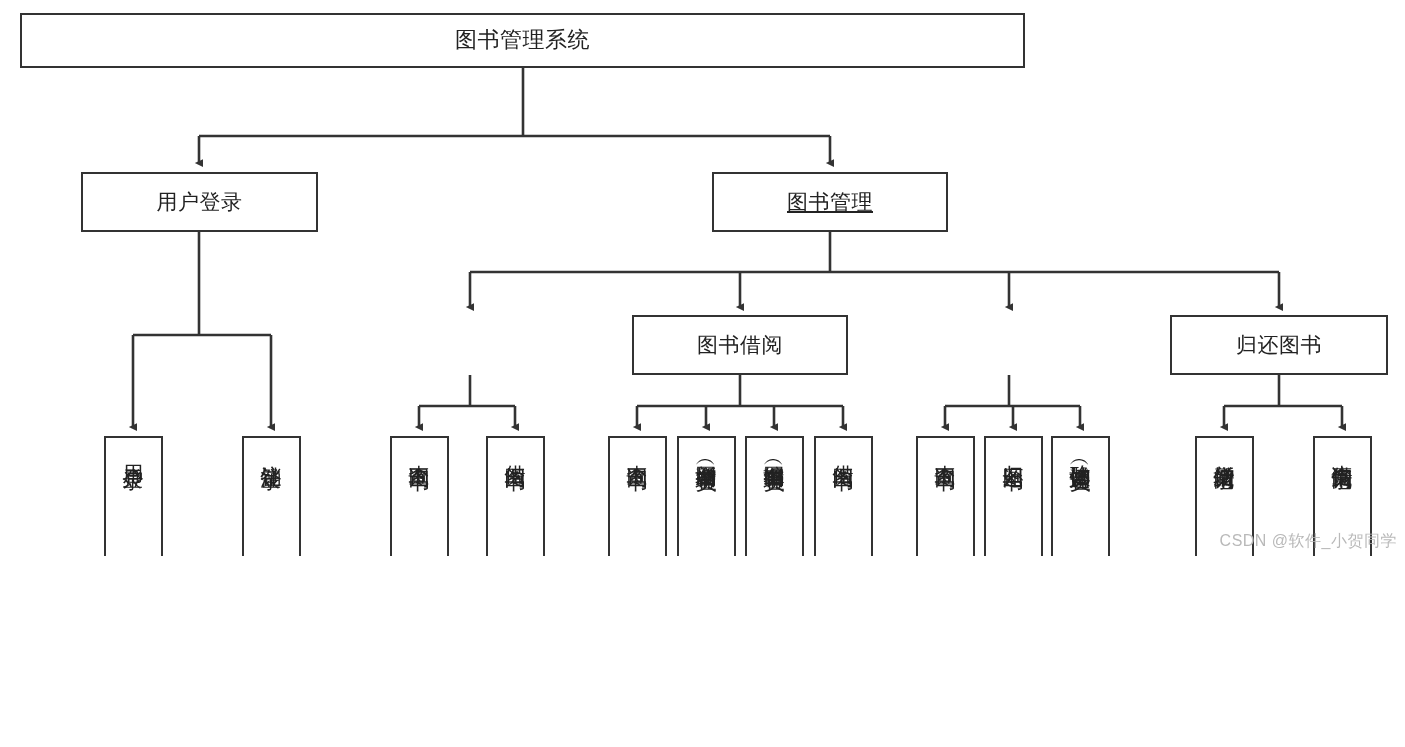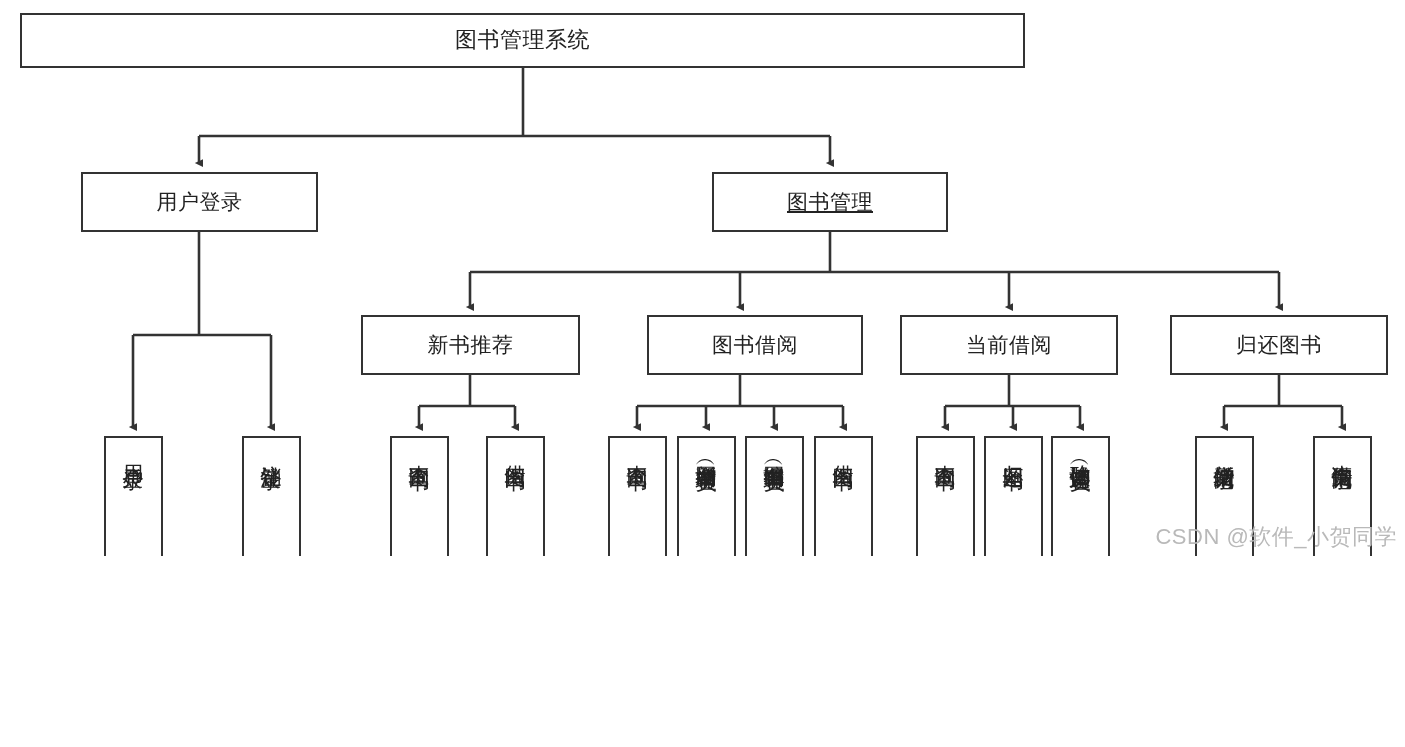--- a/index.html
+++ b/index.html
@@ -66,21 +66,21 @@
     white-space: nowrap;
     height: auto;
   }
   .node.vertical.tall-label .node-label {
     letter-spacing: 1px;
   }
   #watermark {
     position: absolute;
     right: 8px;
     bottom: 4px;
-    font-size: 22px;
+    font-size: 16px;
     color: #b9b9b9;
     letter-spacing: 0.5px;
     white-space: nowrap;
     user-select: none;
   }
 </style>
 </head>
 <body>
 
 <div id="diagram-root">
@@ -142,28 +142,22 @@
     <span class="node-label">图书管理系统</span>
   </div>
 
   <div class="node horizontal" style="left:81px; top:172px; width:237px; height:60px;">
     <span class="node-label">用户登录</span>
   </div>
   <div class="node horizontal" style="left:712px; top:172px; width:236px; height:60px;text-decoration:underline;">
     <span class="node-label">图书管理</span>
   </div>
 
-  <div class="node horizontal" style="left:361px; top:315px; width:219px; height:60px;">
-    <span class="node-label">新书推荐</span>
-  </div>
-  <div class="node horizontal" style="left:647px; top:315px; width:216px; height:60px;">
+  <div class="node horizontal" style="left:632px; top:315px; width:216px; height:60px;">
     <span class="node-label">图书借阅</span>
-  </div>
-  <div class="node horizontal" style="left:900px; top:315px; width:218px; height:60px;">
-    <span class="node-label">当前借阅</span>
   </div>
   <div class="node horizontal" style="left:1170px; top:315px; width:218px; height:60px;">
     <span class="node-label">归还图书</span>
   </div>
 
   <div class="node vertical" style="left:104px; top:436px; width:59px; height:299px;">
     <span class="node-label">用户登录</span>
   </div>
   <div class="node vertical" style="left:242px; top:436px; width:59px; height:299px;">
     <span class="node-label">注销登录</span>

